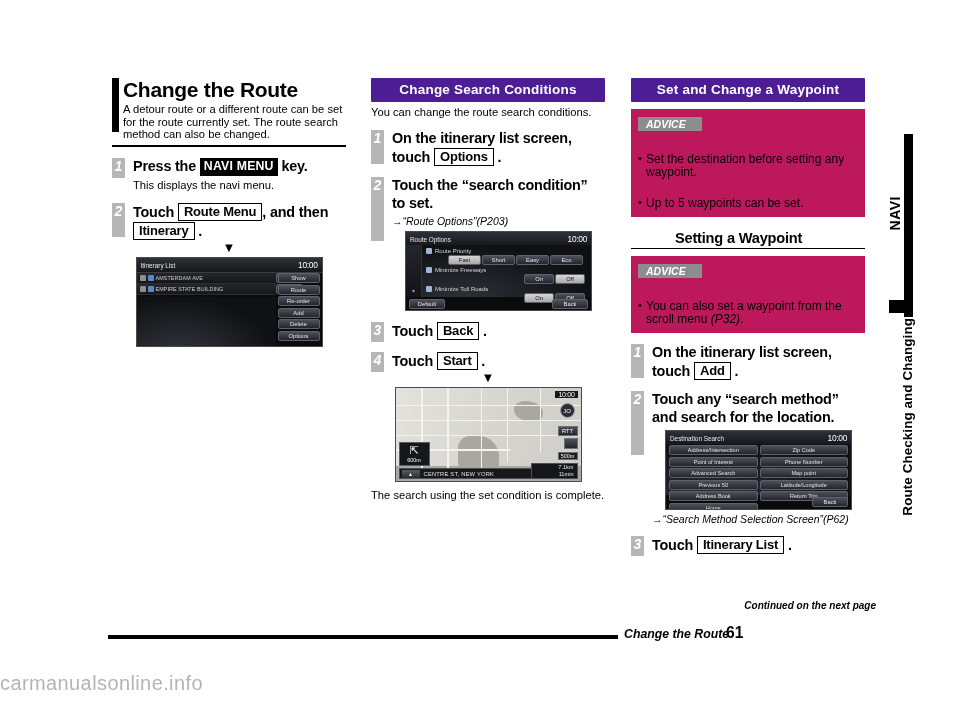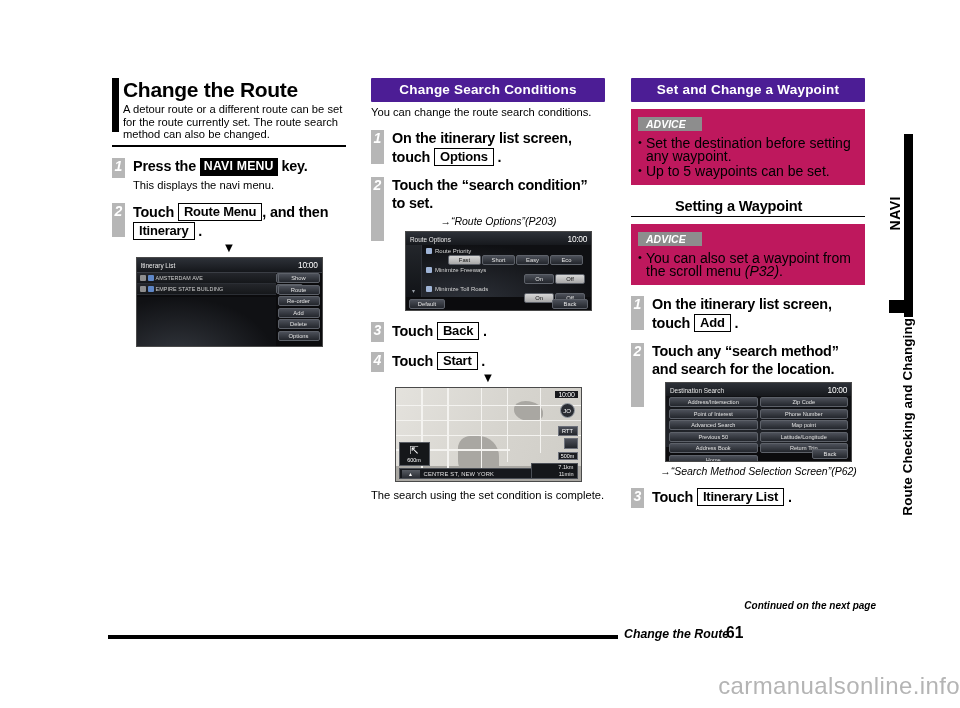--- a/index.html
+++ b/index.html
@@ -58,21 +58,21 @@
   .step-num.xtall { height: 64px; }
   .step-num.short { height: 20px; }
   .step-text {
     font-size: 14.4px; font-weight: bold; line-height: 17.5px;
     letter-spacing: -0.2px;
   }
   .step-sub {
     font-size: 11.2px; font-weight: normal; line-height: 13px; margin-top: 3px;
   }
   .ref {
-    font-size: 10.5px; font-style: italic; margin-top: 3px; line-height: 12px; text-align: center;
+    font-size: 10.5px; font-style: italic; margin-top: 3px; line-height: 12px;
   }
   .body-text { font-size: 11.2px; line-height: 13px; margin-top: 7px; }
 
   
   .keycap {
     display: inline-block;
     background: #000; color: #fff;
     font-size: 12.3px; font-weight: bold;
     padding: 0px 4px 1px 4px;
     vertical-align: 1px;
@@ -97,22 +97,22 @@
   .advice { background: #be185d; padding: 5px 7px 7px 7px; margin-top: 7px; }
   .advice-tag {
     display: inline-block;
     background: #8d8d8d; color: #fff;
     font-size: 10.5px; font-weight: bold; font-style: italic;
     padding: 1px 16px 1px 8px;
     margin-bottom: 4px;
   }
   .advice li {
     list-style: none;
-    font-size: 14px; line-height: 13px;
-    padding-left: 8px; position: relative; margin-top: 2px;
+    font-size: 12px; line-height: 13px;
+    padding-left: 8px; position: relative; margin-top: 18px;
   }
   .advice li:before {
     content: "\2022"; position: absolute; left: 0; top: -1px; font-size: 11px;
   }
   .advice li i { font-style: italic; }
 
   .subhead {
     font-size: 14.6px; font-weight: bold; margin-top: 13px; letter-spacing: -0.2px; margin-left: 44px;
   }
   .subhead-rule { border-top: 1.6px solid #000; margin: 2px 0 3px 0; }
@@ -262,22 +262,22 @@
   .footer-title {
     position: absolute; left: 624px; top: 627px;
     font-size: 12.3px; font-style: italic; font-weight: bold;
   }
   .footer-page {
     position: absolute; left: 726px; top: 624px;
     font-size: 15.6px; font-weight: bold;
   }
   .watermark {
     position: absolute; left: 0; right: 0; top: 672px;
-    text-align: right; color: #b4b4b4;
-    font-size: 24px; letter-spacing: 0.4px;
+    text-align: left; color: #b4b4b4;
+    font-size: 20px; letter-spacing: 0.4px;
   }
 </style>
 </head>
 <body>
 
 <div class="page">
 
   <div class="col col-left">
 
     <div class="chapter">

